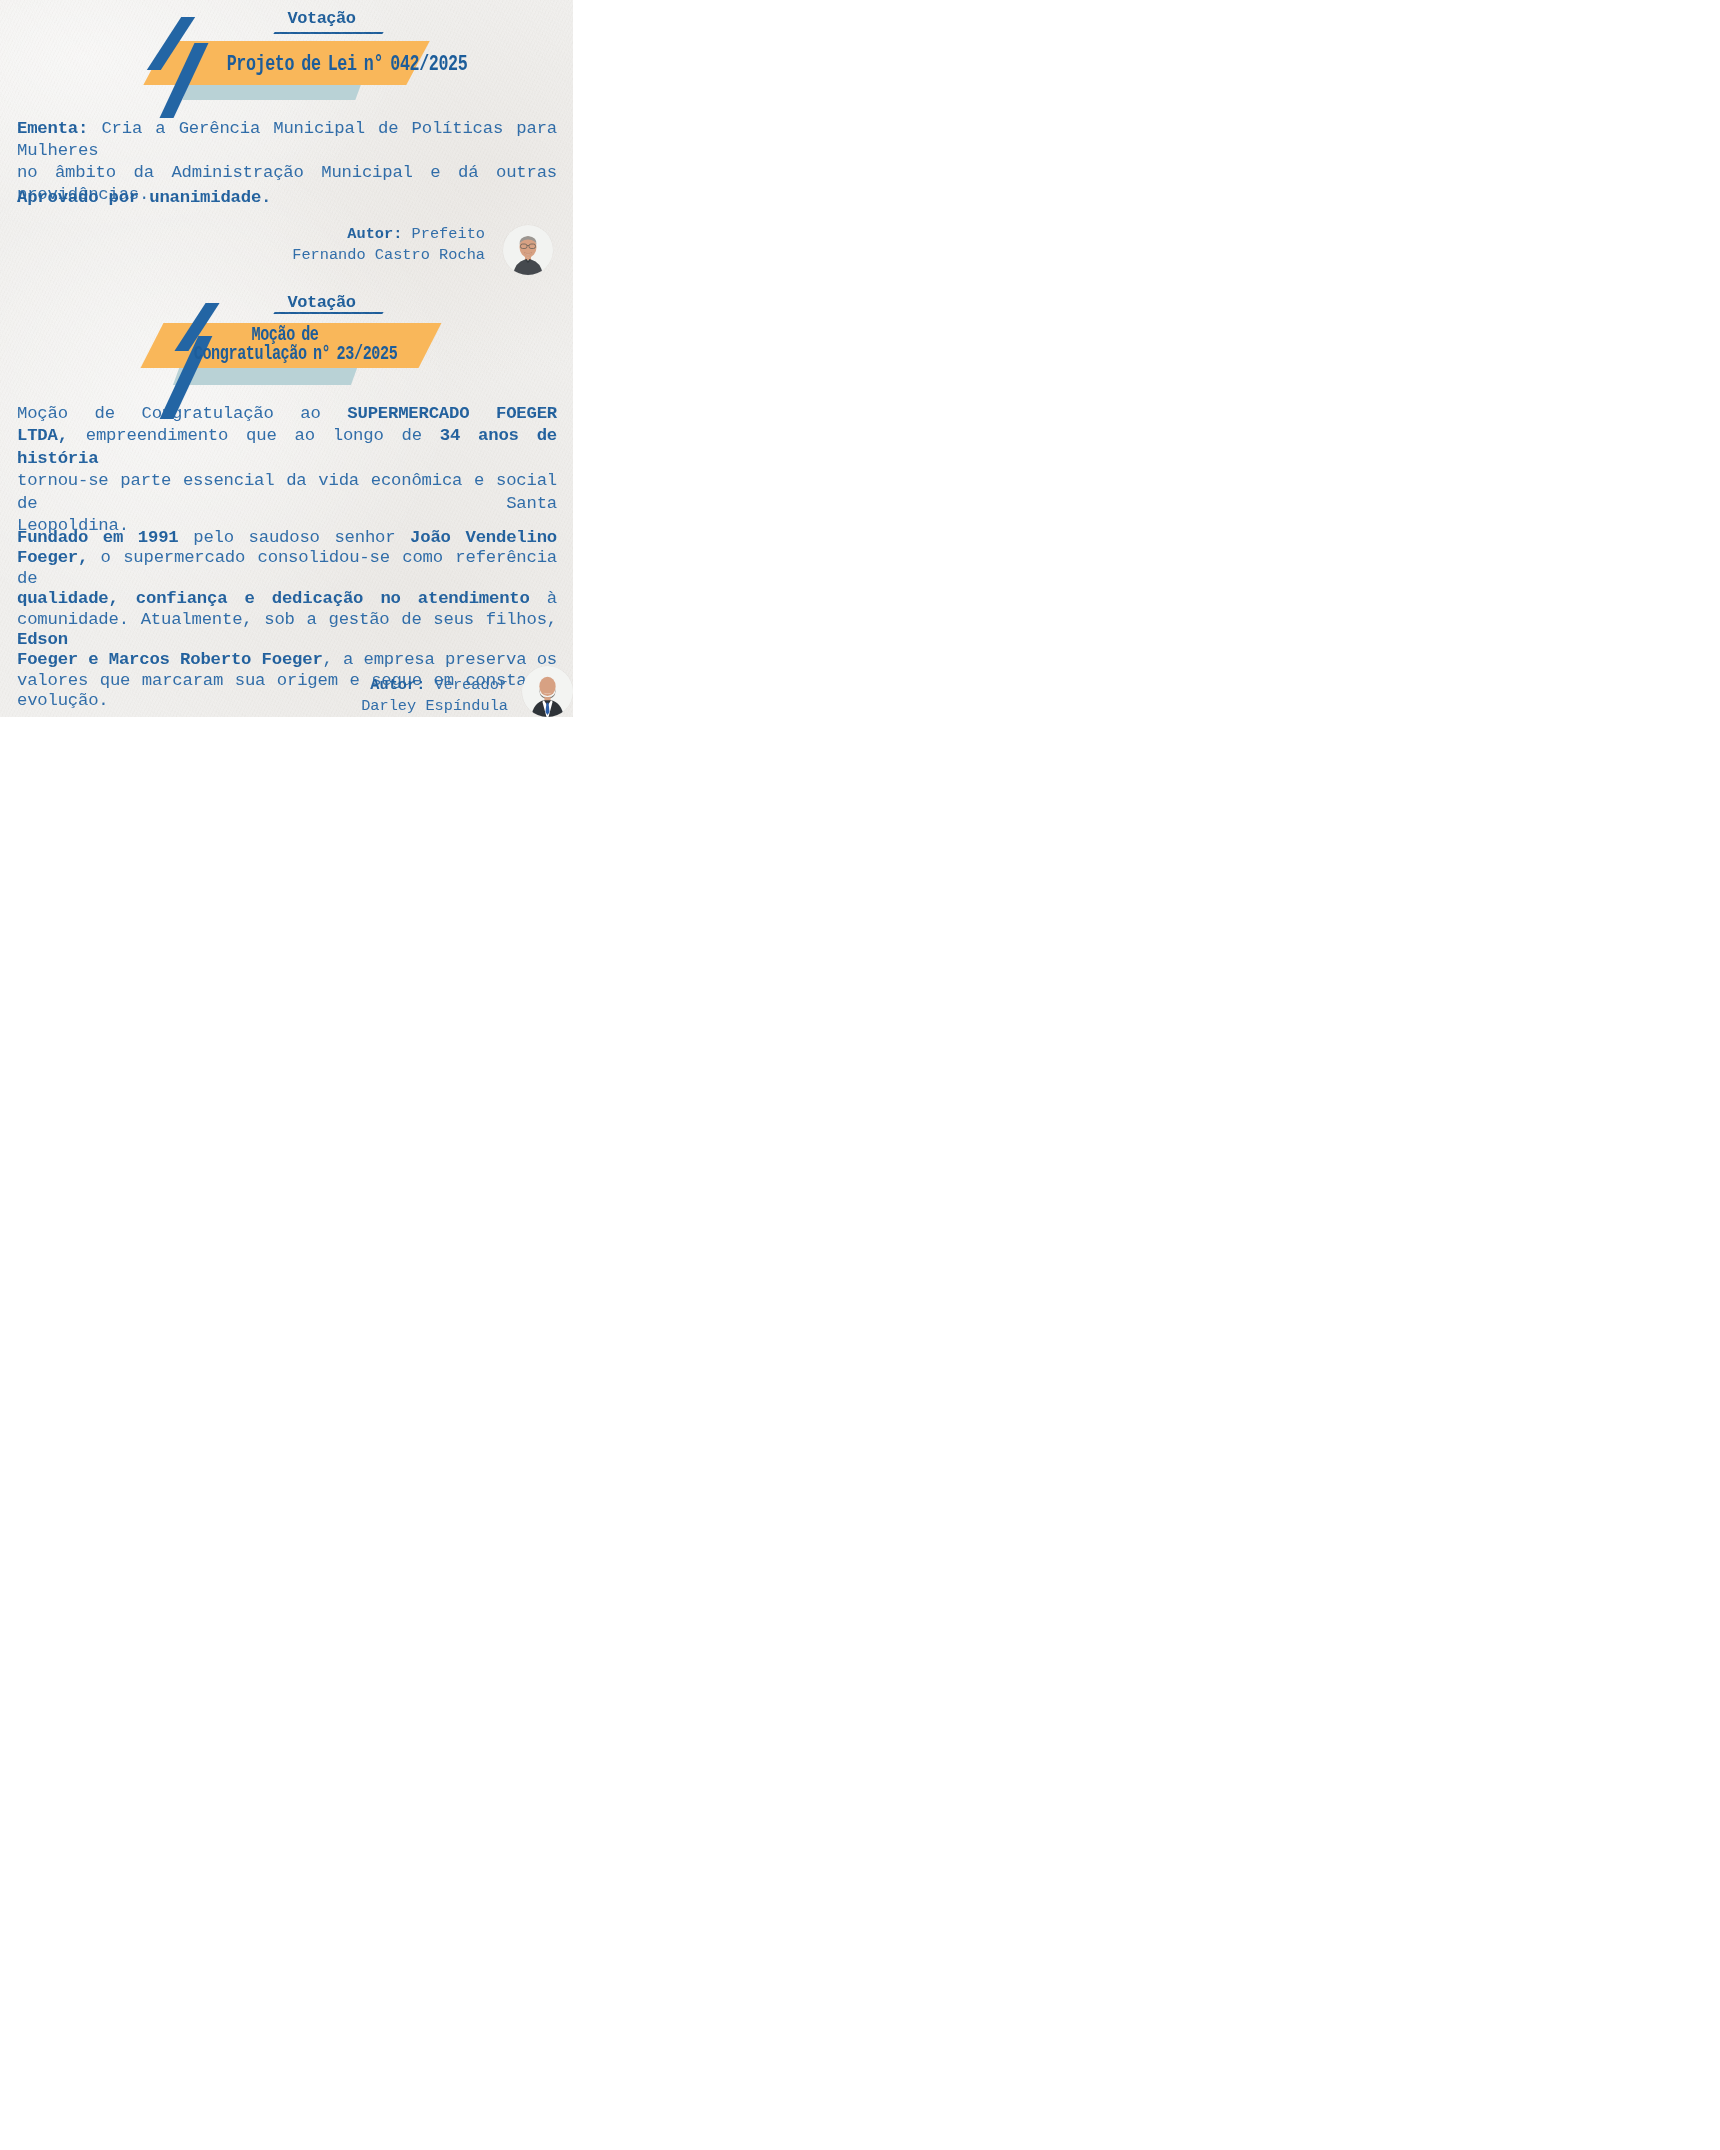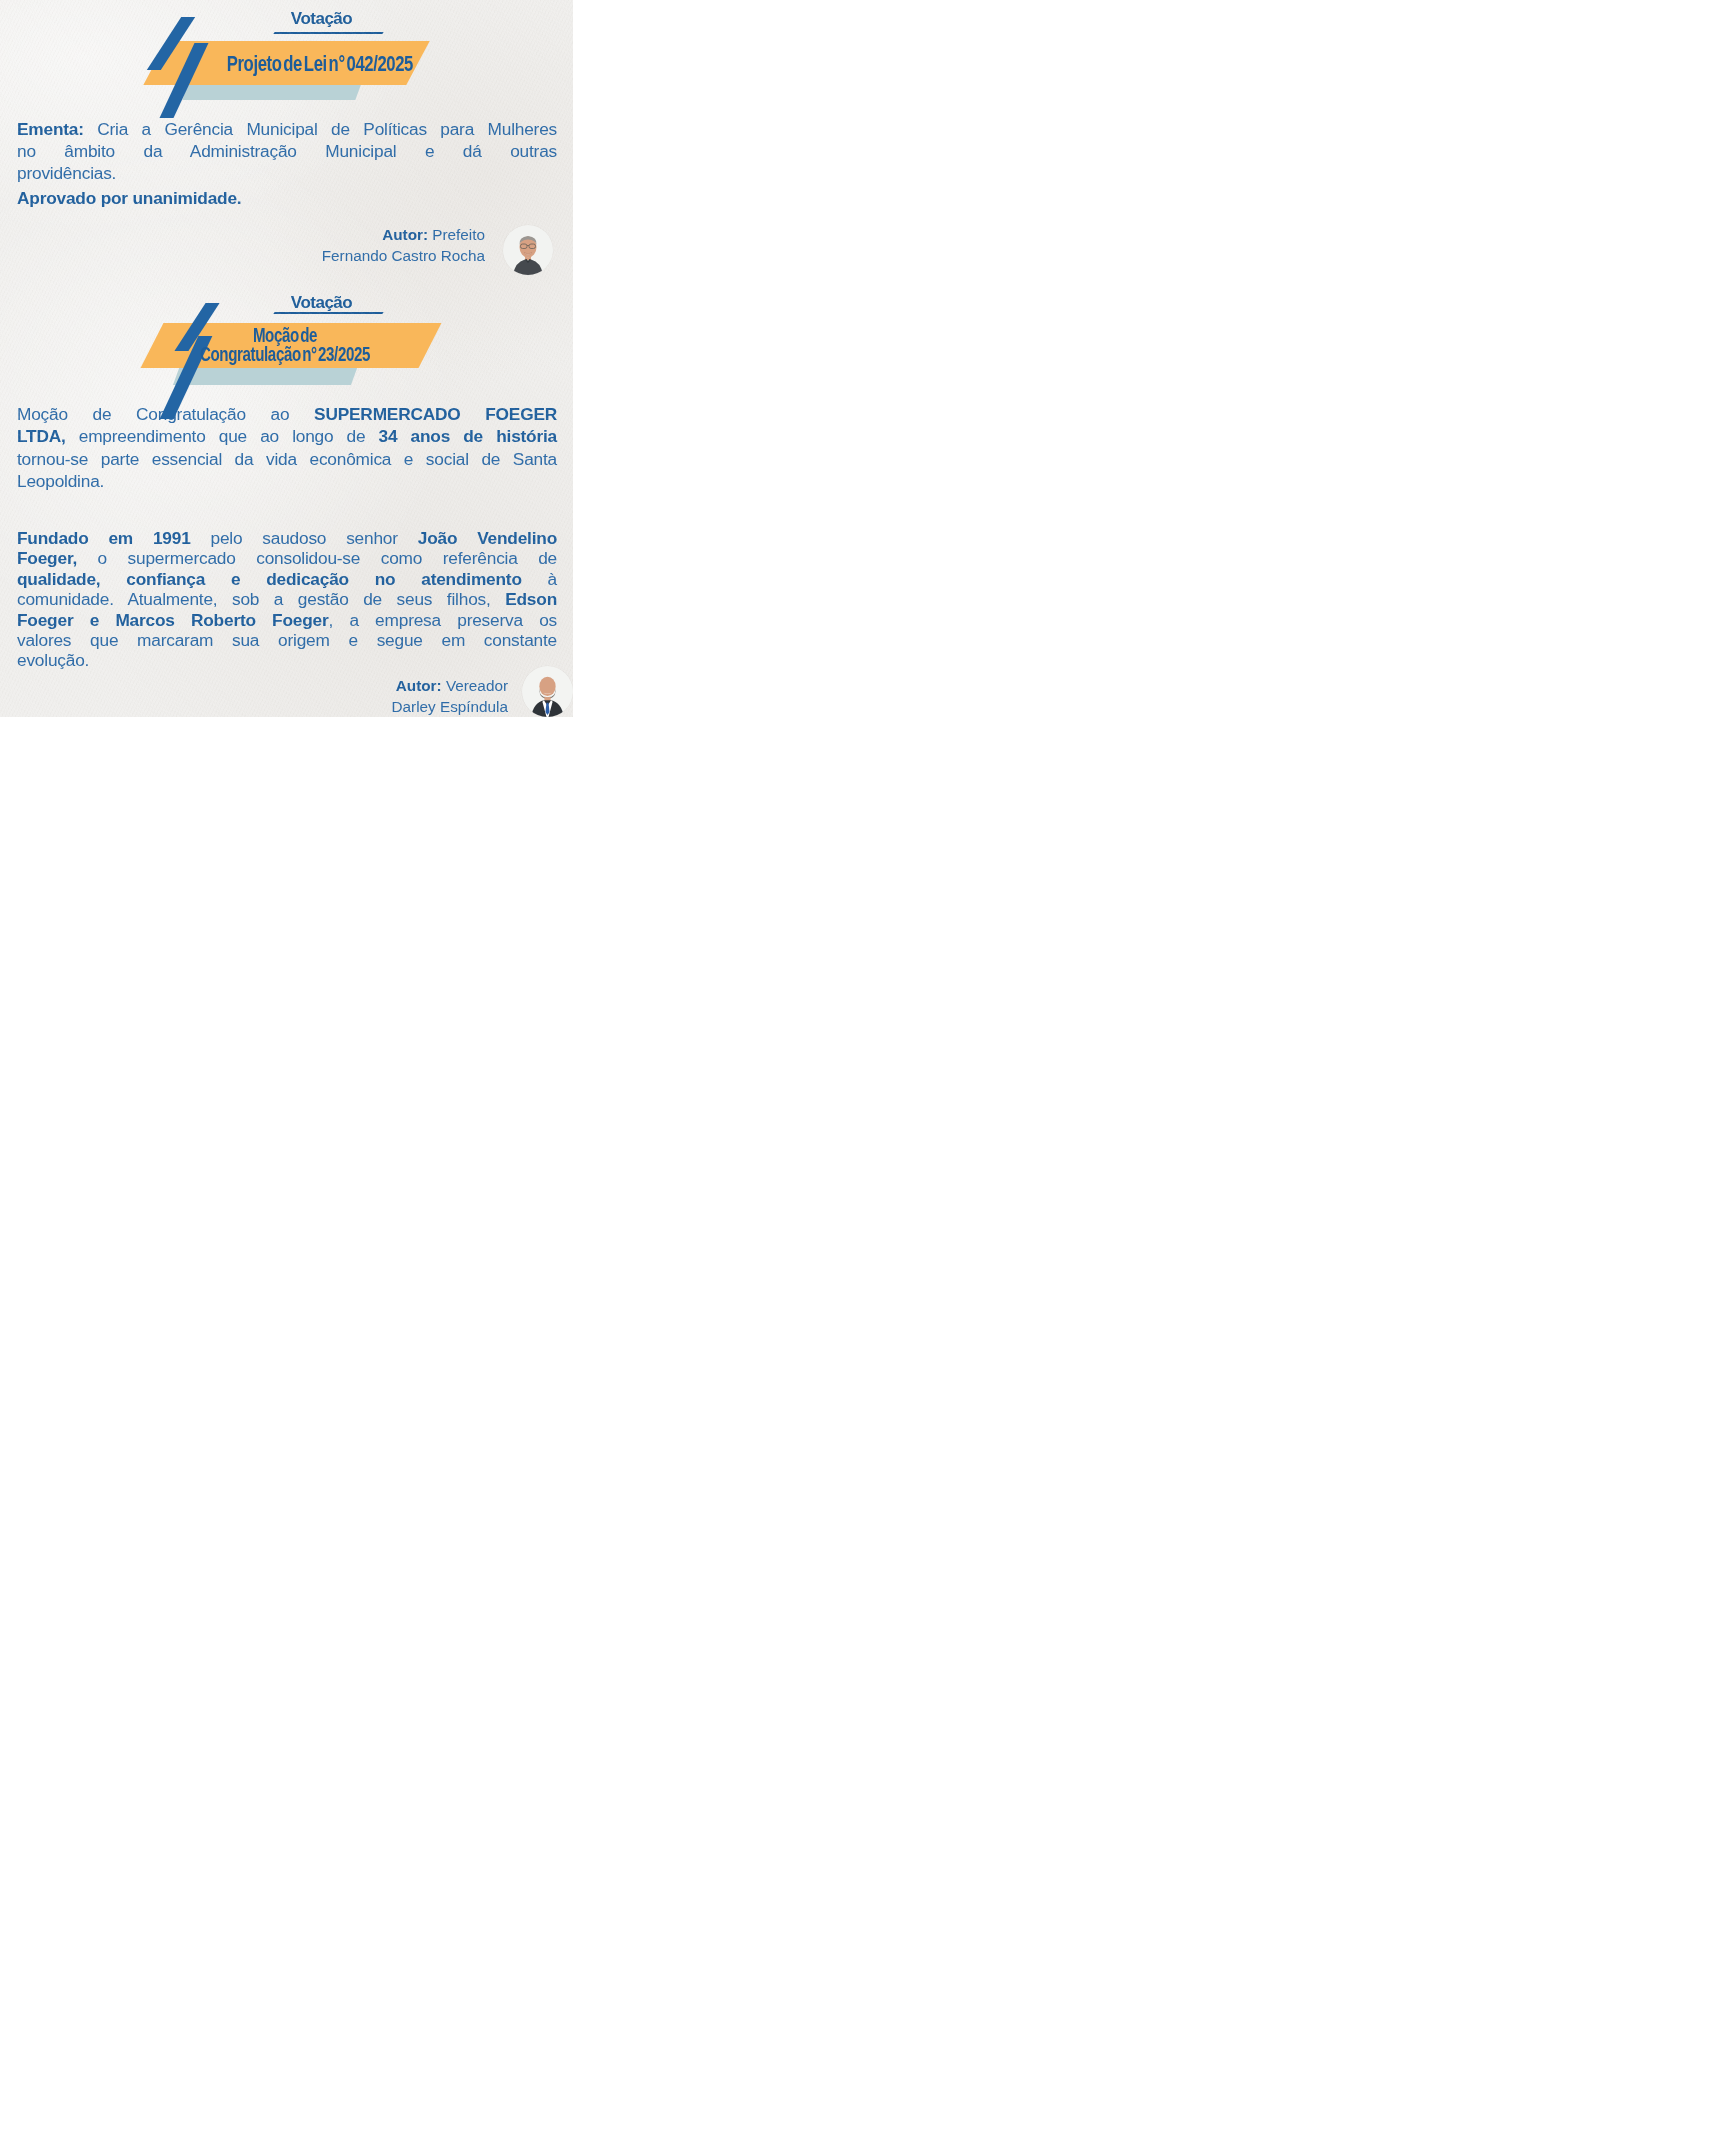--- a/index.html
+++ b/index.html
@@ -1,20 +1,20 @@
 <!DOCTYPE html>
 <html style="--heading-blue: #1d5d9a; --stripe-blue: #2365a4; --body-blue: #2d6ba8; --bold-blue: #1f5f9d; --orange: #f9b75a; --teal-shadow: #b9d2d6; --background: #f0efed;font-size:8.2px"><head>
 <meta charset="utf-8">
 <style>
   html,body{margin:0;padding:0;}
   .page{
     position:relative;
     width:573px;height:717px;
     overflow:hidden;
-    font-family:Liberation Sans, sans-serif;
+    font-family:Liberation Mono, monospace;
     background-color:var(--background,#f0efed);
     background-image:
       radial-gradient(459px 255px at 15% 8%, rgba(255,255,255,.55), rgba(255,255,255,0) 70%),
       radial-gradient(357px 306px at 85% 25%, rgba(228,224,219,.45), rgba(255,255,255,0) 65%),
       radial-gradient(408px 357px at 30% 55%, rgba(255,255,255,.5), rgba(255,255,255,0) 70%),
       radial-gradient(306px 204px at 60% 40%, rgba(232,228,223,.35), rgba(255,255,255,0) 70%),
       radial-gradient(459px 408px at 75% 85%, rgba(226,222,217,.4), rgba(255,255,255,0) 70%);
   }
   .page::after{ 
     content:"";position:absolute;inset:0;pointer-events:none;

